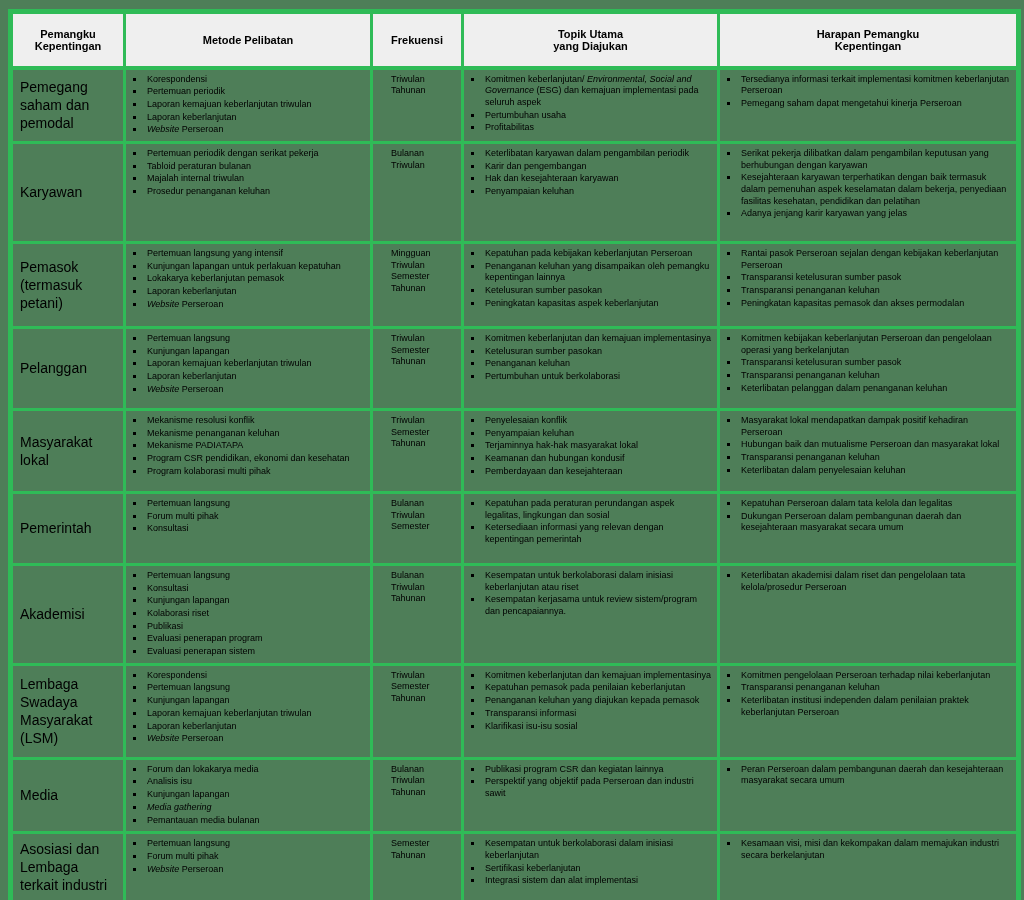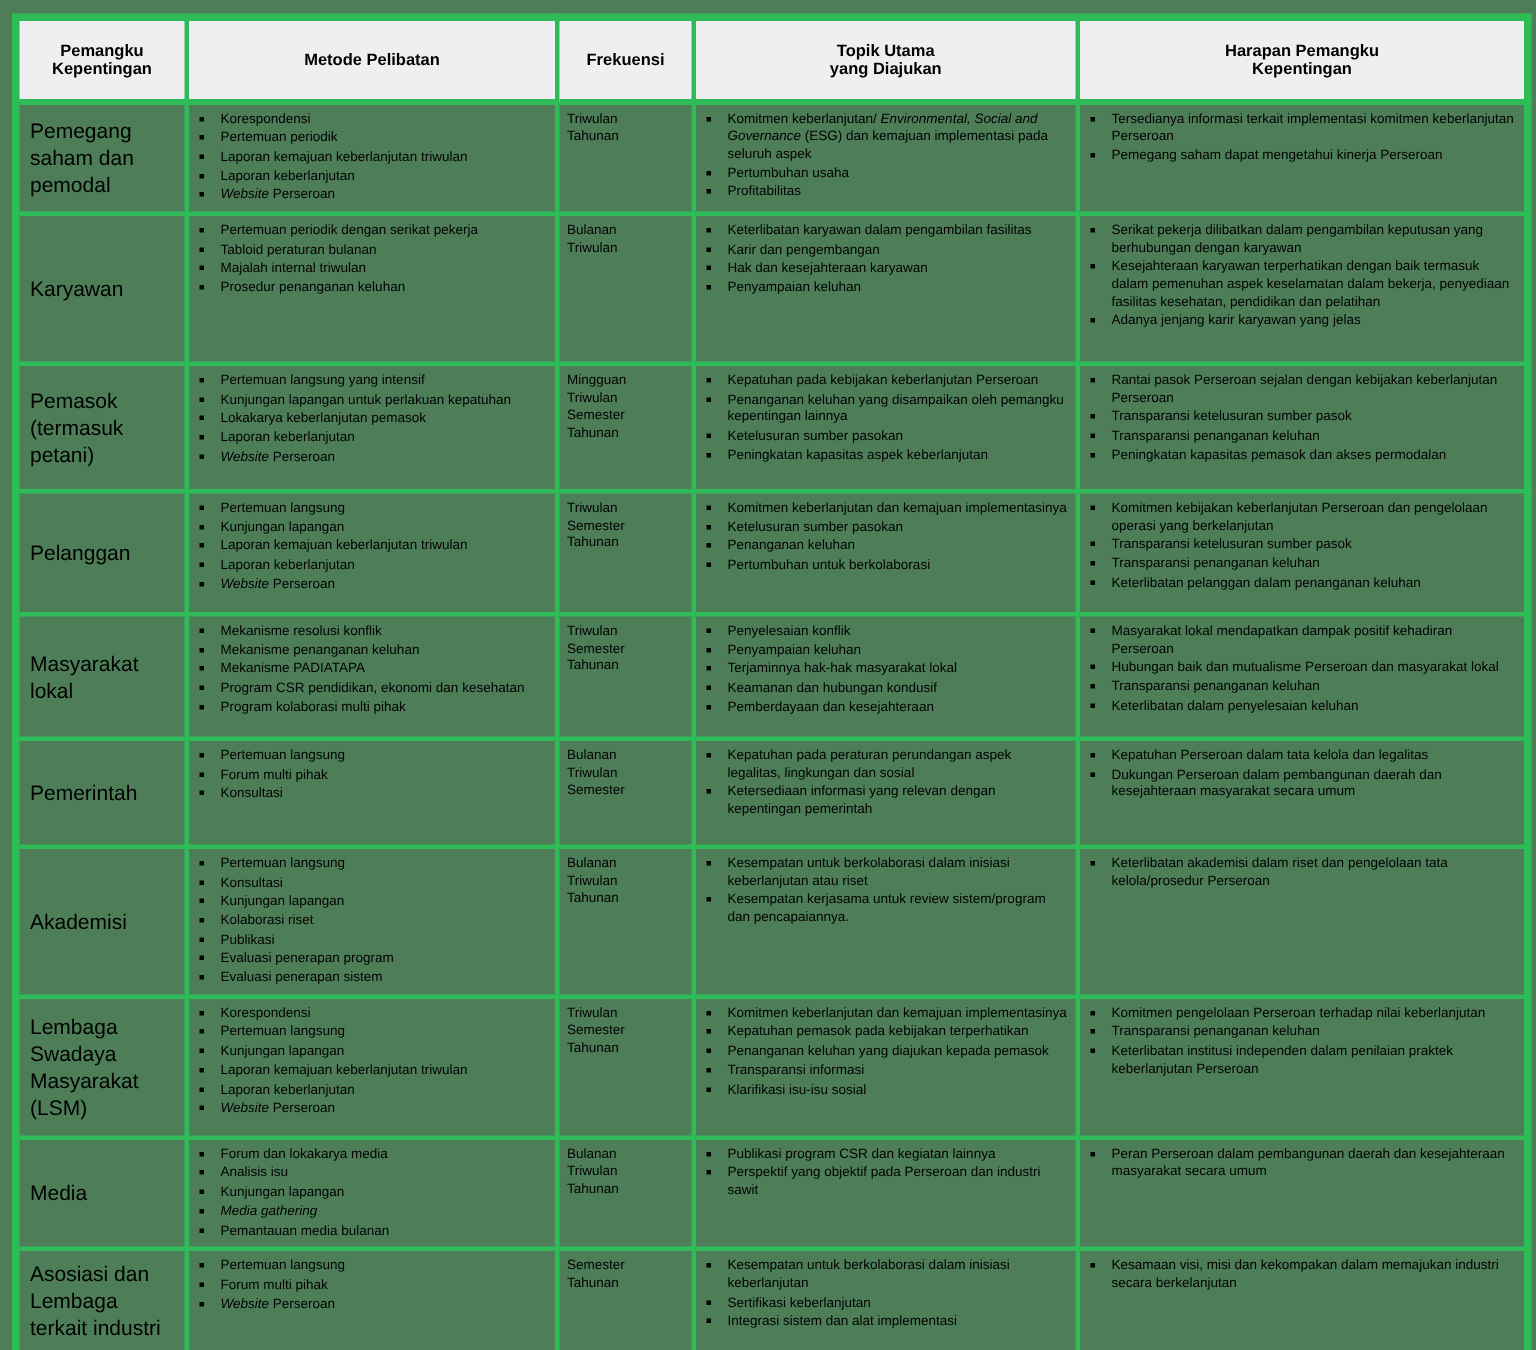--- a/index.html
+++ b/index.html
@@ -51,21 +51,21 @@
     font-size:9px;
     font-weight:normal;
     line-height:1.3;
   }
   td.cell-stakeholder{
     vertical-align:middle;
     font-size:14px;
     padding-left:7px;
   }
   td.cell-frequency{vertical-align:top;}
-  .freq-line{white-space:pre-line;}
+  .freq-line{white-space:pre-line;margin-left:13px;}
   ul.bullets{
     list-style-type:square;
     padding-left:14px;
   }
   ul.bullets li{
     padding-left:2px;
     margin-bottom:1px;
   }
   
   tbody tr:nth-child(1){height:72px;}
@@ -143,21 +143,21 @@
               <li>Majalah internal triwulan</li>
               <li>Prosedur penanganan keluhan</li>
             </ul>
           </td>
     <td class="cell-frequency">
             <div class="freq-line">Bulanan</div>
             <div class="freq-line">Triwulan</div>
           </td>
     <td class="cell-topics">
             <ul class="bullets">
-              <li>Keterlibatan karyawan dalam pengambilan fasilitas</li>
+              <li>Keterlibatan karyawan dalam pengambilan periodik</li>
               <li>Karir dan pengembangan</li>
               <li>Hak dan kesejahteraan karyawan</li>
               <li>Penyampaian keluhan</li>
             </ul>
           </td>
     <td class="cell-expectations">
             <ul class="bullets">
               <li>Serikat pekerja dilibatkan dalam pengambilan keputusan yang berhubungan dengan karyawan</li>
               <li>Kesejahteraan karyawan terperhatikan dengan baik termasuk dalam pemenuhan aspek keselamatan dalam bekerja, penyediaan fasilitas kesehatan, pendidikan dan pelatihan</li>
               <li>Adanya jenjang karir karyawan yang jelas</li>
@@ -341,21 +341,21 @@
             </ul>
           </td>
     <td class="cell-frequency">
             <div class="freq-line">Triwulan</div>
             <div class="freq-line">Semester</div>
             <div class="freq-line">Tahunan</div>
           </td>
     <td class="cell-topics">
             <ul class="bullets">
               <li>Komitmen keberlanjutan dan kemajuan implementasinya</li>
-              <li>Kepatuhan pemasok pada kebijakan terperhatikan</li>
+              <li>Kepatuhan pemasok pada penilaian keberlanjutan</li>
               <li>Penanganan keluhan yang diajukan kepada pemasok</li>
               <li>Transparansi informasi</li>
               <li>Klarifikasi isu-isu sosial</li>
             </ul>
           </td>
     <td class="cell-expectations">
             <ul class="bullets">
               <li>Komitmen pengelolaan Perseroan terhadap nilai keberlanjutan</li>
               <li>Transparansi penanganan keluhan</li>
               <li>Keterlibatan institusi independen dalam penilaian praktek keberlanjutan Perseroan</li>

